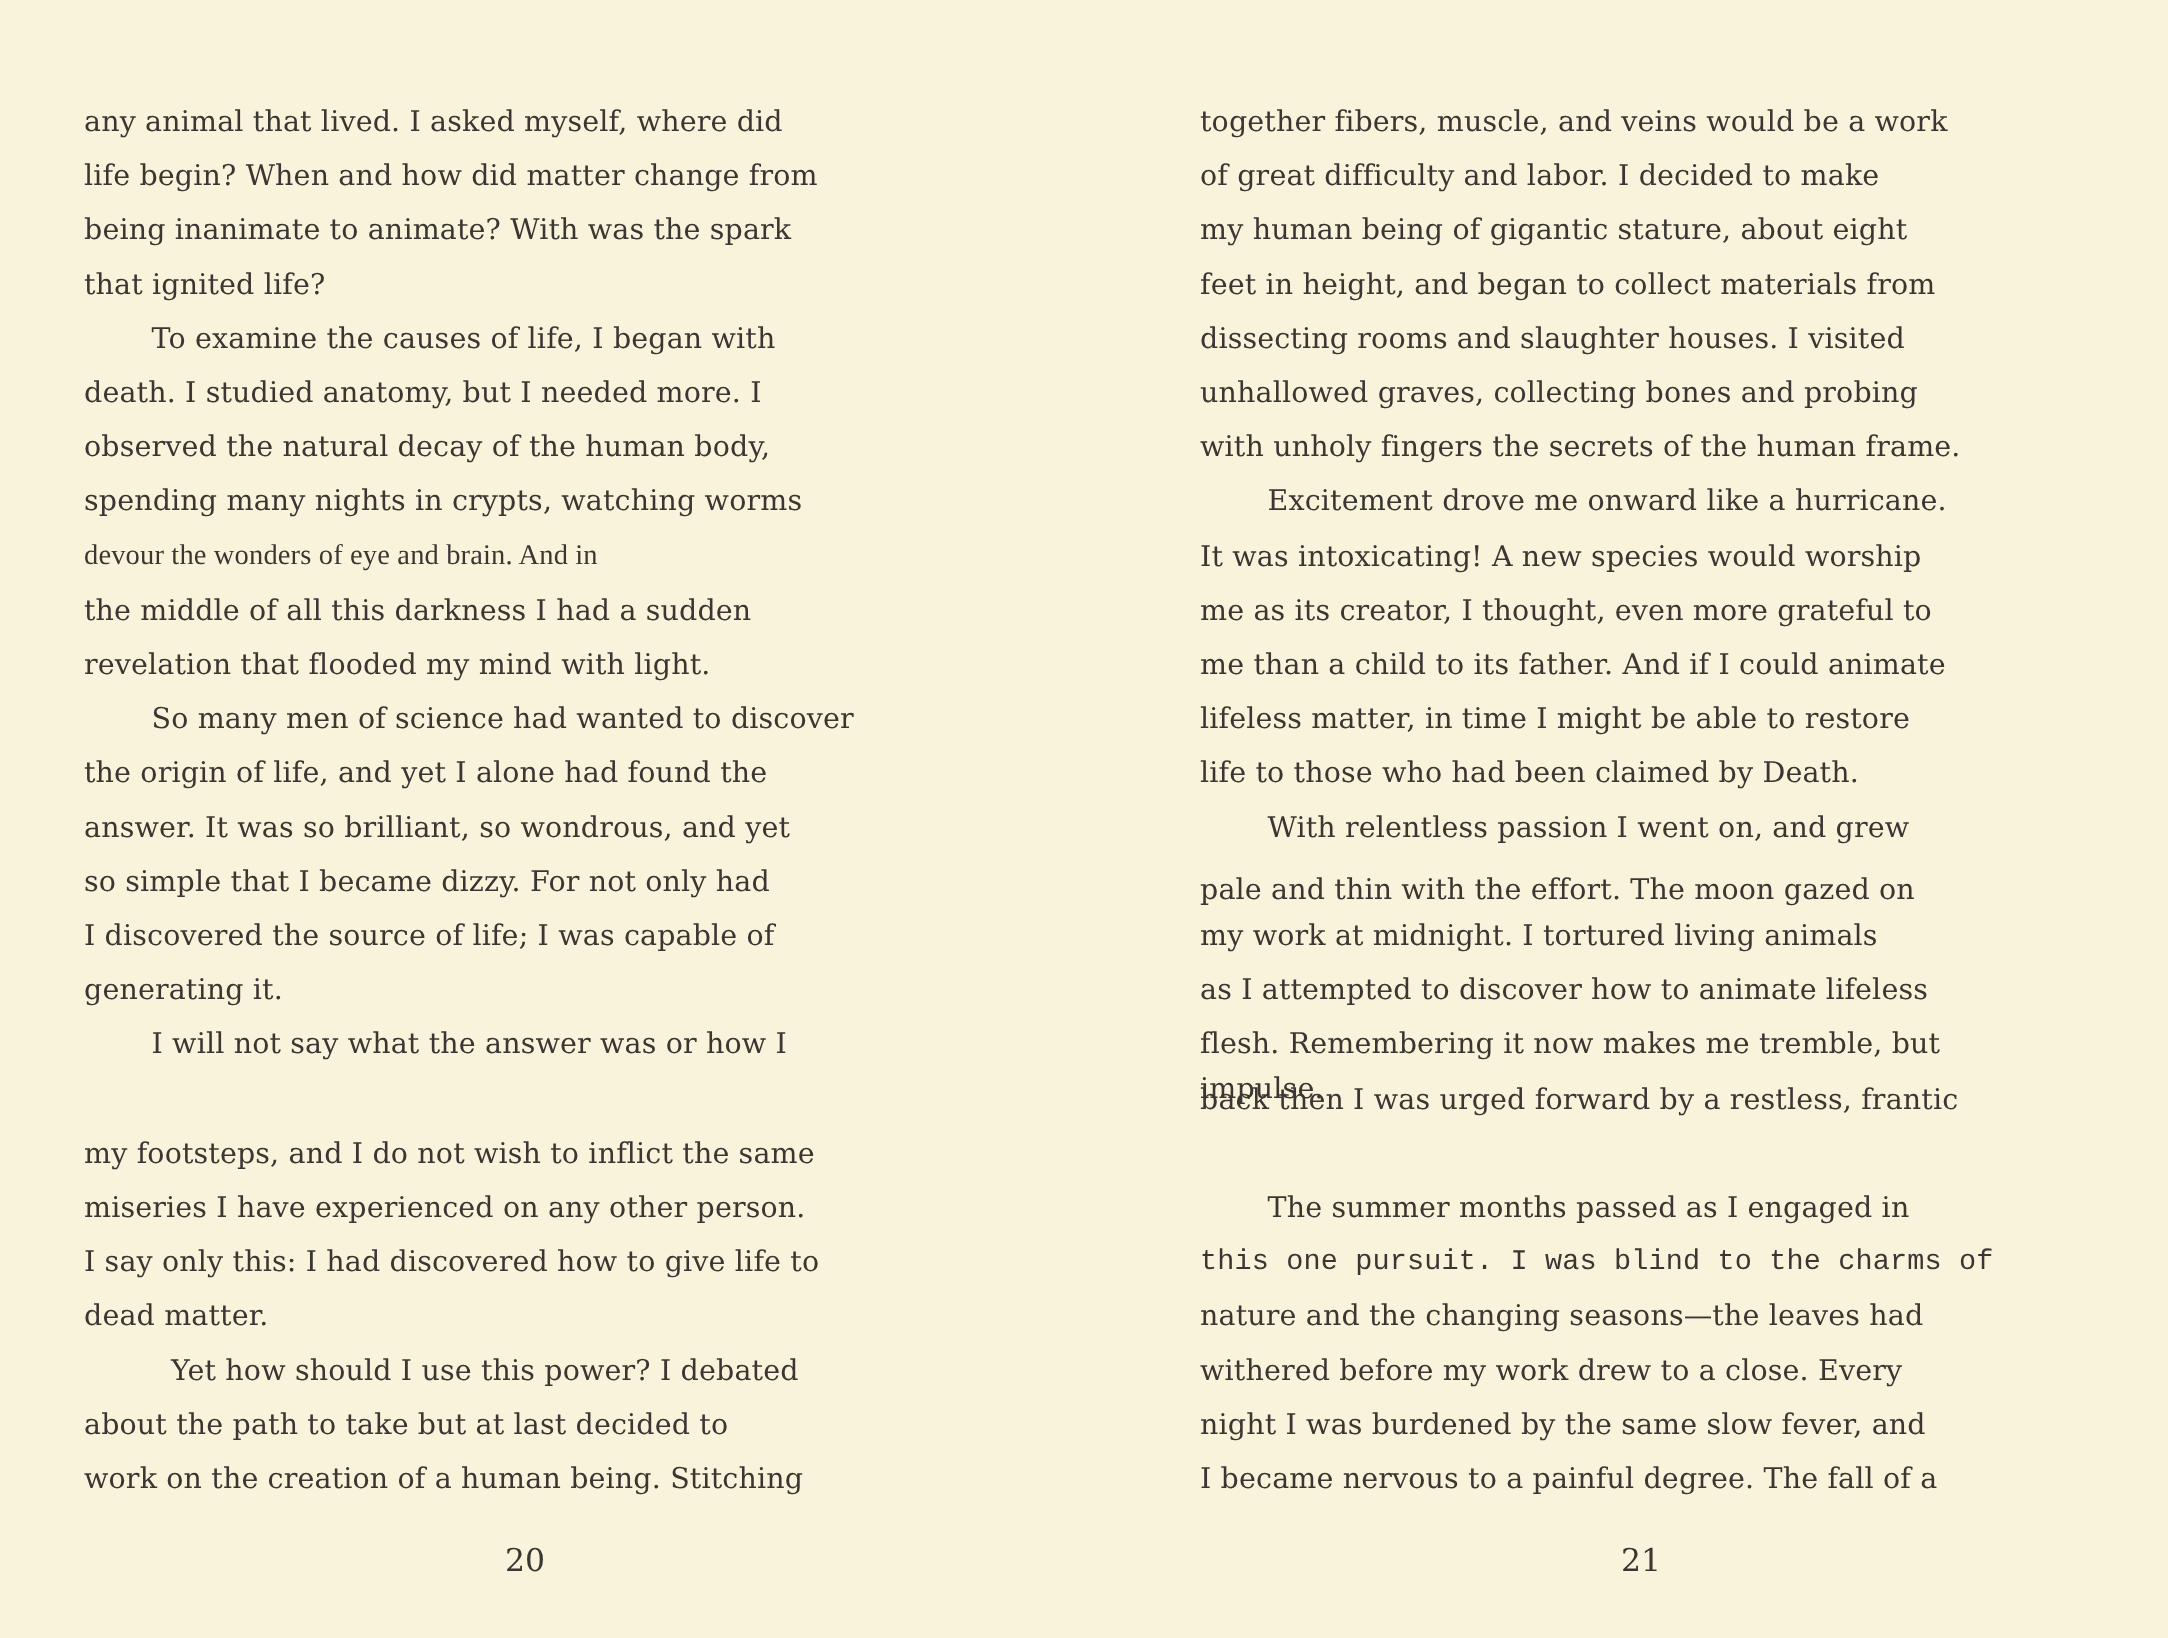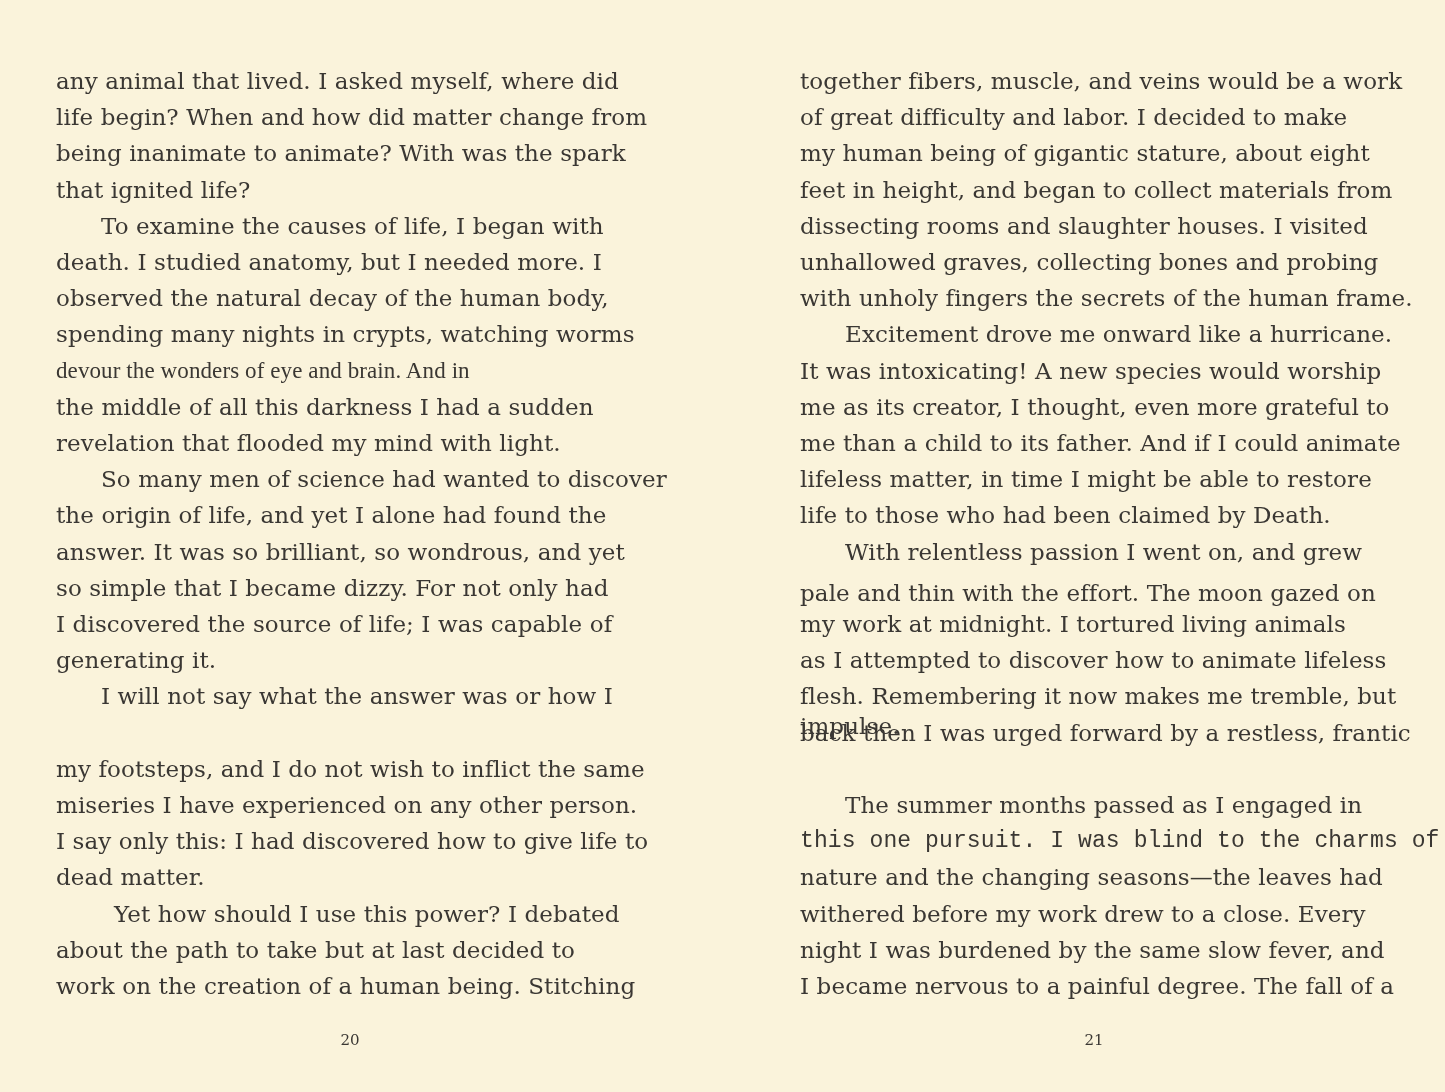--- a/index.html
+++ b/index.html
@@ -1,22 +1,22 @@
 <!DOCTYPE html>
 <html><head>
 <meta charset="utf-8">
 <style>
   html, body { margin:0; padding:0; }
   body { width:1445px; height:1092px; background:#FAF3DB; overflow:hidden; position:relative;
          font-family:"DejaVu Serif", serif; color:#3a3733; }
   .page { position:absolute; top:0; height:1092px; }
   .page.left { left:0; width:722px; }
   .page.right { left:723px; width:722px; }
-  .line { position:absolute; white-space:nowrap; font-size:23px; line-height:36px; letter-spacing:0.1px; }
-  .folio { position:absolute; font-size:15px; line-height:24px; width:60px; text-align:center; }
+  .line { position:absolute; white-space:nowrap; font-size:19px; line-height:36px; letter-spacing:0.1px; }
+  .folio { position:absolute; font-size:21px; line-height:24px; width:60px; text-align:center; }
 </style>
 </head>
 <body>
 
 <div class="page left" id="leftPage">
   <div class="folio" style="left:320px; top:1028px;">20</div>
 <div class="line" style="top: 63px; left: 56px;">any animal that lived.  I asked myself, where did</div>
     <div class="line" style="top: 99.2px; left: 56px;">life begin?  When and how did matter change from</div>
     <div class="line" style="top: 135.4px; left: 56px;">being inanimate to animate?  With was the spark</div>
     <div class="line" style="top: 171.6px; left: 56px;">that ignited life?</div>

